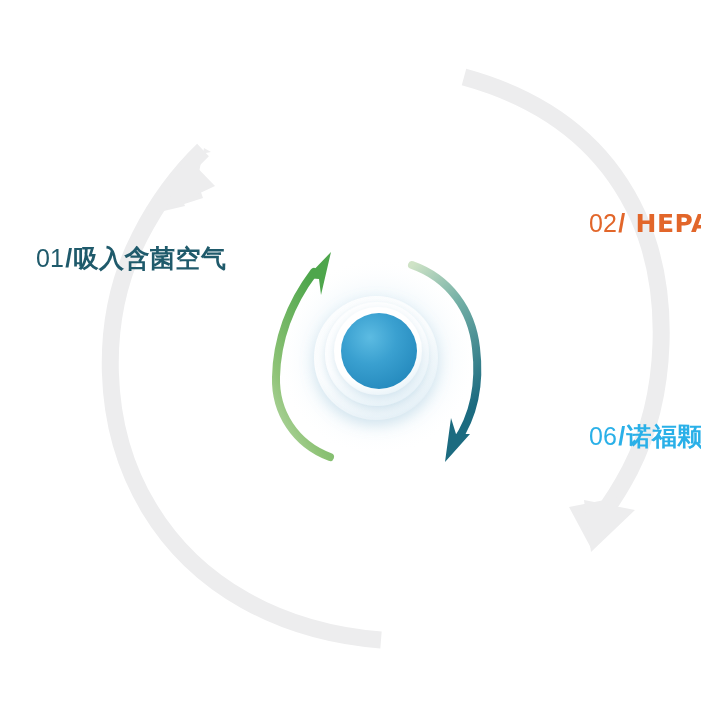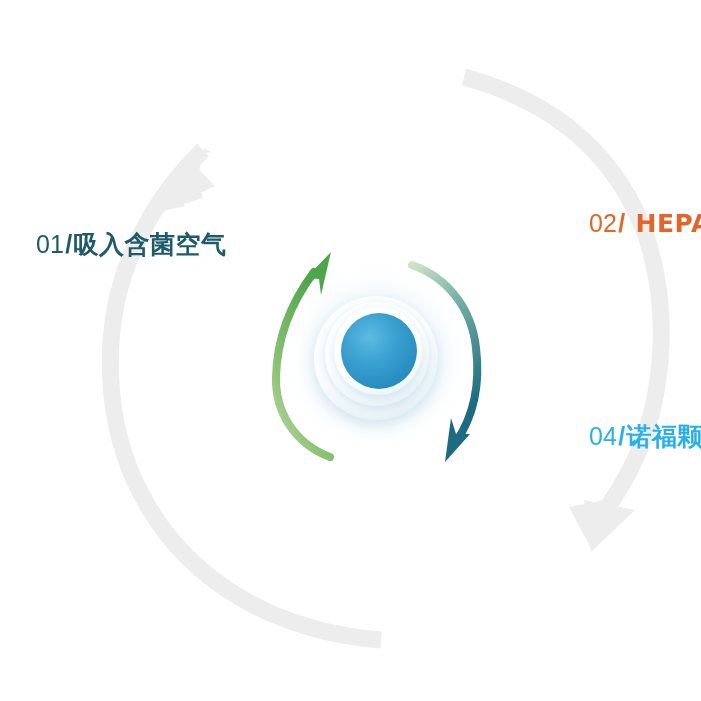--- a/index.html
+++ b/index.html
@@ -41,21 +41,21 @@
     font-weight: bold;
     padding: 0 1px;
   }
   .step-label .txt {
     font-family: "DejaVu Sans", "Liberation Sans", sans-serif;
     font-weight: bold;
     letter-spacing: 0.5px;
   }
 
   
-  #label-01 { left: 36px;  top: 232px; }
+  #label-01 { left: 36px;  top: 246px; }
   #label-02 { left: 589px; top: 211px; }
   #label-03 { left: 589px; top: 424px; }
   #label-04 { left: 12px;  top: 474px; }
 </style>
 </head>
 <body>
 
 <div id="stage">
 
   <svg id="diagram-svg" viewBox="0 0 701 701" xmlns="http://www.w3.org/2000/svg">
@@ -179,17 +179,17 @@
 
   <div class="step-label" id="label-01" style="color:#1f5a6b">
     <span class="num">01</span><span class="sep">/</span><span class="txt">吸入含菌空气</span>
   </div>
 
   <div class="step-label" id="label-02" style="color:#e2662a">
     <span class="num">02</span><span class="sep">/</span><span class="txt"> HEPA</span>
   </div>
 
   <div class="step-label" id="label-03" style="color:#2ab0e8">
-    <span class="num">04</span><span class="sep">/</span><span class="txt">诺福颗</span>
+    <span class="num">06</span><span class="sep">/</span><span class="txt">诺福颗</span>
   </div>
 
 
 </div>
 
 </body></html>

